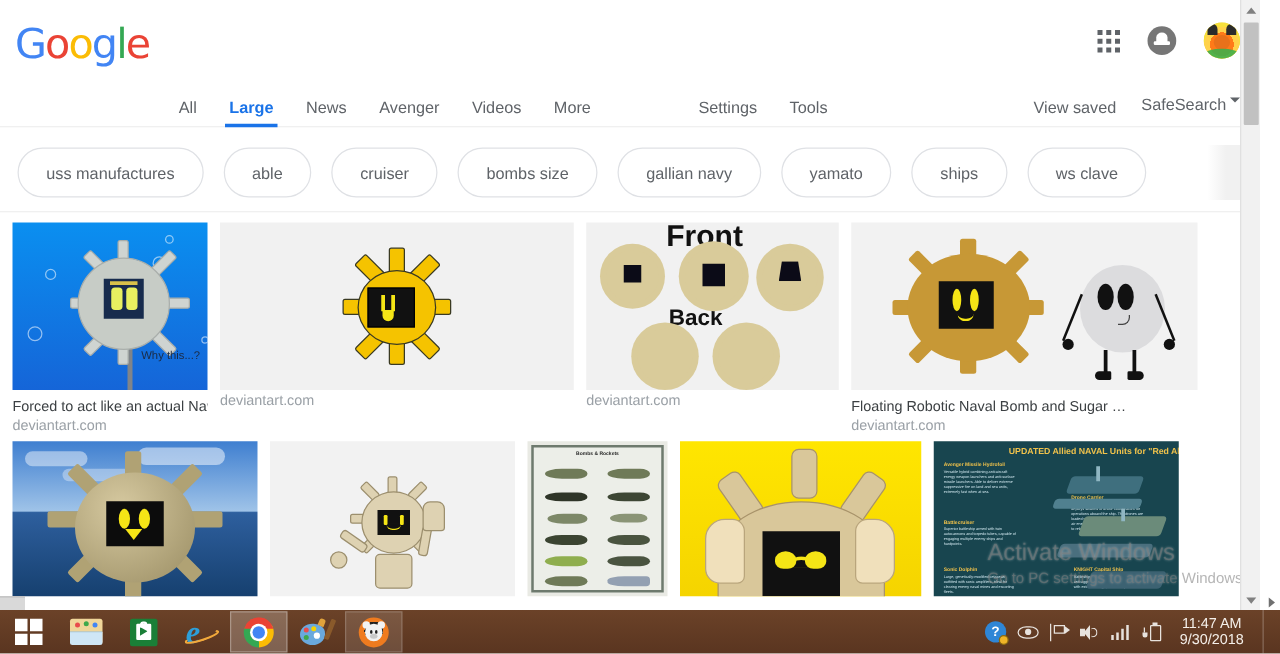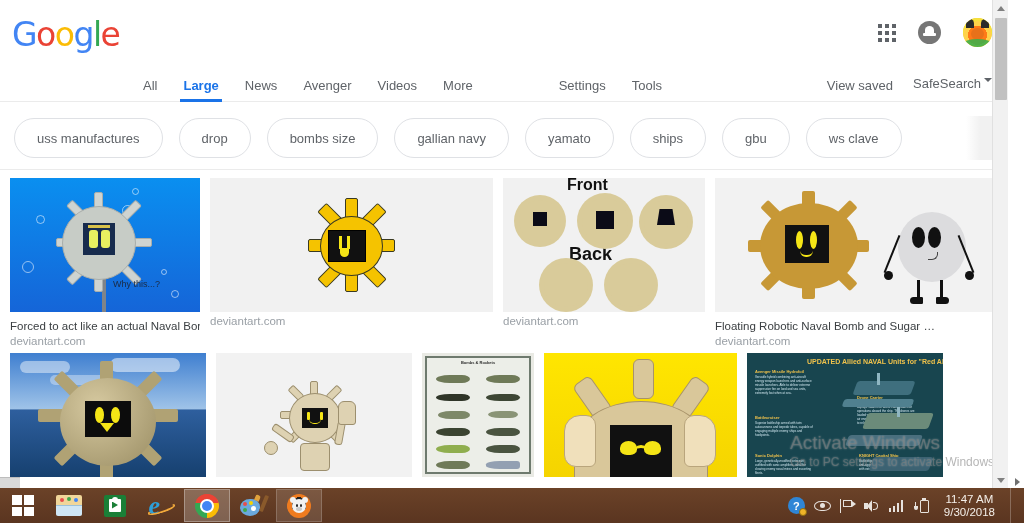--- a/index.html
+++ b/index.html
@@ -564,39 +564,39 @@
       </div>
       <div class="nav-right">
         <span>View saved</span>
         <span><span>SafeSearch</span><span class="caret-down"></span></span>
       </div>
     </div>
 
     <div class="chips-row">
       <div class="chips">
         <span class="chip">uss manufactures</span>
-        <span class="chip">drop</span>
+        <span class="chip">able</span>
+        <span class="chip">cruiser</span>
         <span class="chip">bombs size</span>
         <span class="chip">gallian navy</span>
         <span class="chip">yamato</span>
         <span class="chip">ships</span>
-        <span class="chip">gbu</span>
         <span class="chip">ws clave</span>
 
       </div>
       <div class="chips-next">
         <span class="chev-right"></span>
       </div>
     </div>
 
     <div class="results">
 
       <div class="row">
 
-        <div class="cell" style="width:190px">
+        <div class="cell" style="width:156px">
           <div class="thumb t1">
             <span class="bubble" style="left:26px;top:37px;width:9px;height:9px"></span>
             <span class="bubble" style="left:12px;top:83px;width:12px;height:12px"></span>
             <span class="bubble" style="left:122px;top:10px;width:7px;height:7px"></span>
             <span class="bubble" style="left:112px;top:27px;width:11px;height:11px"></span>
             <span class="bubble" style="left:151px;top:91px;width:6px;height:6px"></span>
             <span class="bubble" style="left:161px;top:112px;width:8px;height:8px"></span>
             <span class="bubble" style="left:110px;top:44px;width:5px;height:5px"></span>
 
             <span class="chain" style="left:92px;top:94px;width:4px;height:40px;background:#7f8489"></span>
@@ -635,21 +635,21 @@
             <span class="facebox" style="left:118px;top:52px;width:38px;height:32px;background:#111;border:1px solid #000"></span>
             <span style="position:absolute;left:129px;top:58px;width:3px;height:13px;background:#f5e516"></span>
             <span style="position:absolute;left:137px;top:58px;width:3px;height:13px;background:#f5e516"></span>
             <span style="position:absolute;left:130px;top:70px;width:9px;height:9px;background:#f5e516;border-radius:0 0 5px 5px"></span>
           </div>
           <div class="domain">deviantart.com</div>
         </div>
 
         <div class="cell" style="width:202px">
           <div class="thumb t3">
-            <span class="lbl" style="left:64px;top:-2px;font-size:16px">Front</span>
+            <span class="lbl" style="left:64px;top:-2px;font-size:24px">Front</span>
             <span class="lbl" style="left:66px;top:66px;font-size:18px">Back</span>
 
             <span class="mine" style="left:16px;top:22px;width:42px;height:42px;background:#d9cb9a;box-shadow:0 0 0 5px #d9cb9a"></span>
             <span class="facebox" style="left:30px;top:34px;width:14px;height:14px"></span>
             <span class="mine" style="left:79px;top:20px;width:46px;height:46px;background:#d9cb9a;box-shadow:0 0 0 5px #d9cb9a"></span>
             <span class="facebox" style="left:93px;top:33px;width:18px;height:18px"></span>
             <span class="mine" style="left:141px;top:22px;width:44px;height:44px;background:#d9cb9a;box-shadow:0 0 0 5px #d9cb9a"></span>
             <span class="facebox" style="left:154px;top:31px;width:18px;height:16px;clip-path:polygon(14% 0,86% 0,100% 100%,0 100%)"></span>
 
             <span class="mine" style="left:41px;top:85px;width:44px;height:44px;background:#d9cb9a;box-shadow:0 0 0 5px #d9cb9a"></span>

